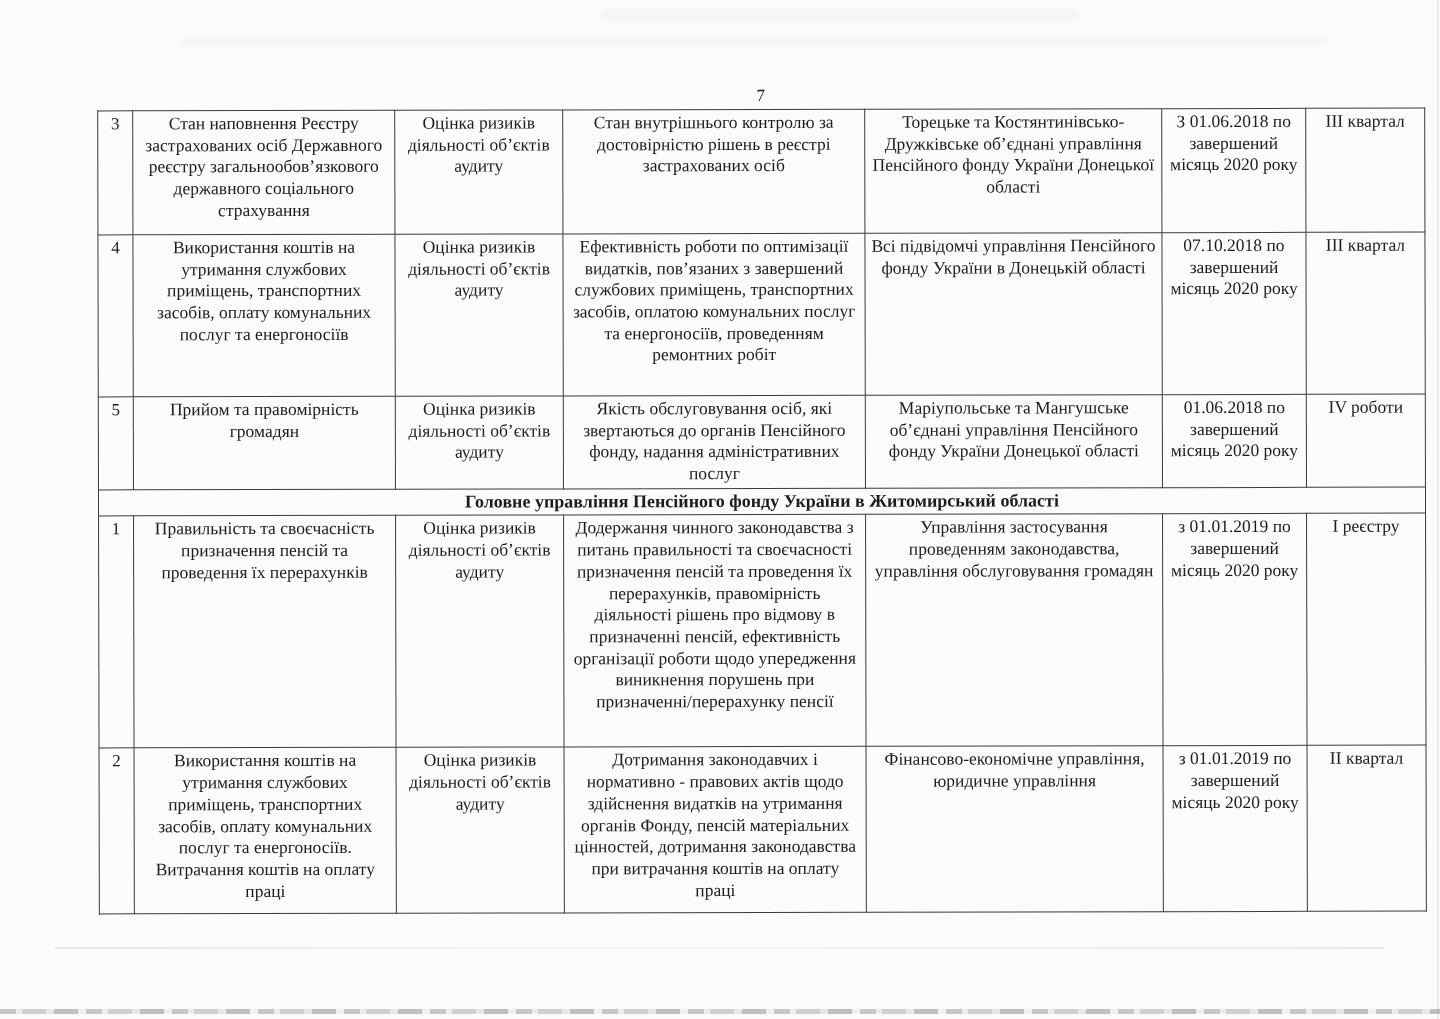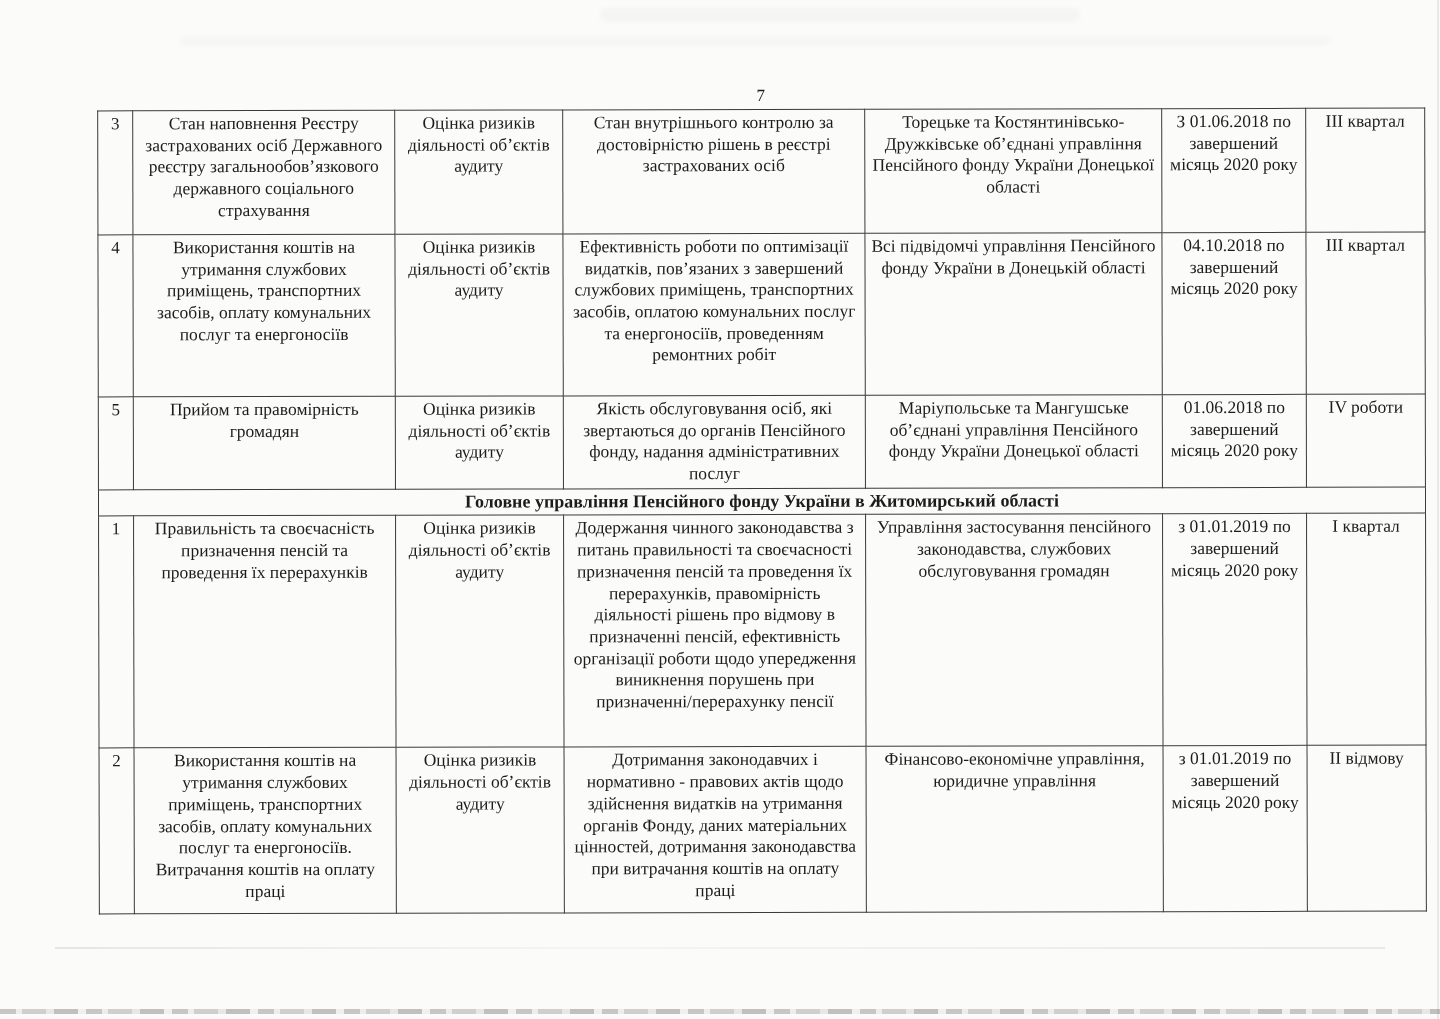--- a/index.html
+++ b/index.html
@@ -95,21 +95,21 @@
         <td>З 01.06.2018 по завершений місяць 2020 року</td>
         <td>III квартал</td>
       </tr>
 
       <tr class="rh-b">
         <td class="num">4</td>
         <td>Використання коштів на утримання службових приміщень, транспортних засобів, оплату комунальних послуг та енергоносіїв</td>
         <td>Оцінка ризиків діяльності об’єктів аудиту</td>
         <td>Ефективність роботи по оптимізації видатків, пов’язаних з завершений службових приміщень, транспортних засобів, оплатою комунальних послуг та енергоносіїв, проведенням ремонтних робіт</td>
         <td>Всі підвідомчі управління Пенсійного фонду України в Донецькій області</td>
-        <td>04.10.2018 по завершений місяць 2020 року</td>
+        <td>07.10.2018 по завершений місяць 2020 року</td>
         <td>III квартал</td>
       </tr>
 
       <tr class="rh-c">
         <td class="num">5</td>
         <td>Прийом та правомірність громадян</td>
         <td>Оцінка ризиків діяльності об’єктів аудиту</td>
         <td>Якість обслуговування осіб, які звертаються до органів Пенсійного фонду, надання адміністративних послуг</td>
         <td>Маріупольське та Мангушське об’єднані управління Пенсійного фонду України Донецької області</td>
         <td>01.06.2018 по завершений місяць 2020 року</td>
@@ -118,33 +118,33 @@
 
       <tr class="rh-s">
         <td class="section" colspan="7">Головне управління Пенсійного фонду України в Житомирський області</td>
       </tr>
 
       <tr class="rh-d">
         <td class="num">1</td>
         <td>Правильність та своєчасність призначення пенсій та проведення їх перерахунків</td>
         <td>Оцінка ризиків діяльності об’єктів аудиту</td>
         <td>Додержання чинного законодавства з питань правильності та своєчасності призначення пенсій та проведення їх перерахунків, правомірність діяльності рішень про відмову в призначенні пенсій, ефективність організації роботи щодо упередження виникнення порушень при призначенні/перерахунку пенсії</td>
-        <td>Управління застосування пенсійного законодавства, службових обслуговування громадян</td>
+        <td>Управління застосування проведенням законодавства, управління обслуговування громадян</td>
         <td>з 01.01.2019 по завершений місяць 2020 року</td>
-        <td>I квартал</td>
+        <td>I реєстру</td>
       </tr>
 
       <tr class="rh-e">
         <td class="num">2</td>
         <td>Використання коштів на утримання службових приміщень, транспортних засобів, оплату комунальних послуг та енергоносіїв. Витрачання коштів на оплату праці</td>
         <td>Оцінка ризиків діяльності об’єктів аудиту</td>
-        <td>Дотримання законодавчих і нормативно - правових актів щодо здійснення видатків на утримання органів Фонду, даних матеріальних цінностей, дотримання законодавства при витрачання коштів на оплату праці</td>
+        <td>Дотримання законодавчих і нормативно - правових актів щодо здійснення видатків на утримання органів Фонду, пенсій матеріальних цінностей, дотримання законодавства при витрачання коштів на оплату праці</td>
         <td>Фінансово-економічне управління, юридичне управління</td>
         <td>з 01.01.2019 по завершений місяць 2020 року</td>
-        <td>II відмову</td>
+        <td>II квартал</td>
       </tr>
 
     </tbody>
   </table>
 </div>
 
 <div class="scanline-mid"></div>
 <div class="scanline-bottom"></div>
 <div class="edge-right"></div>
 

